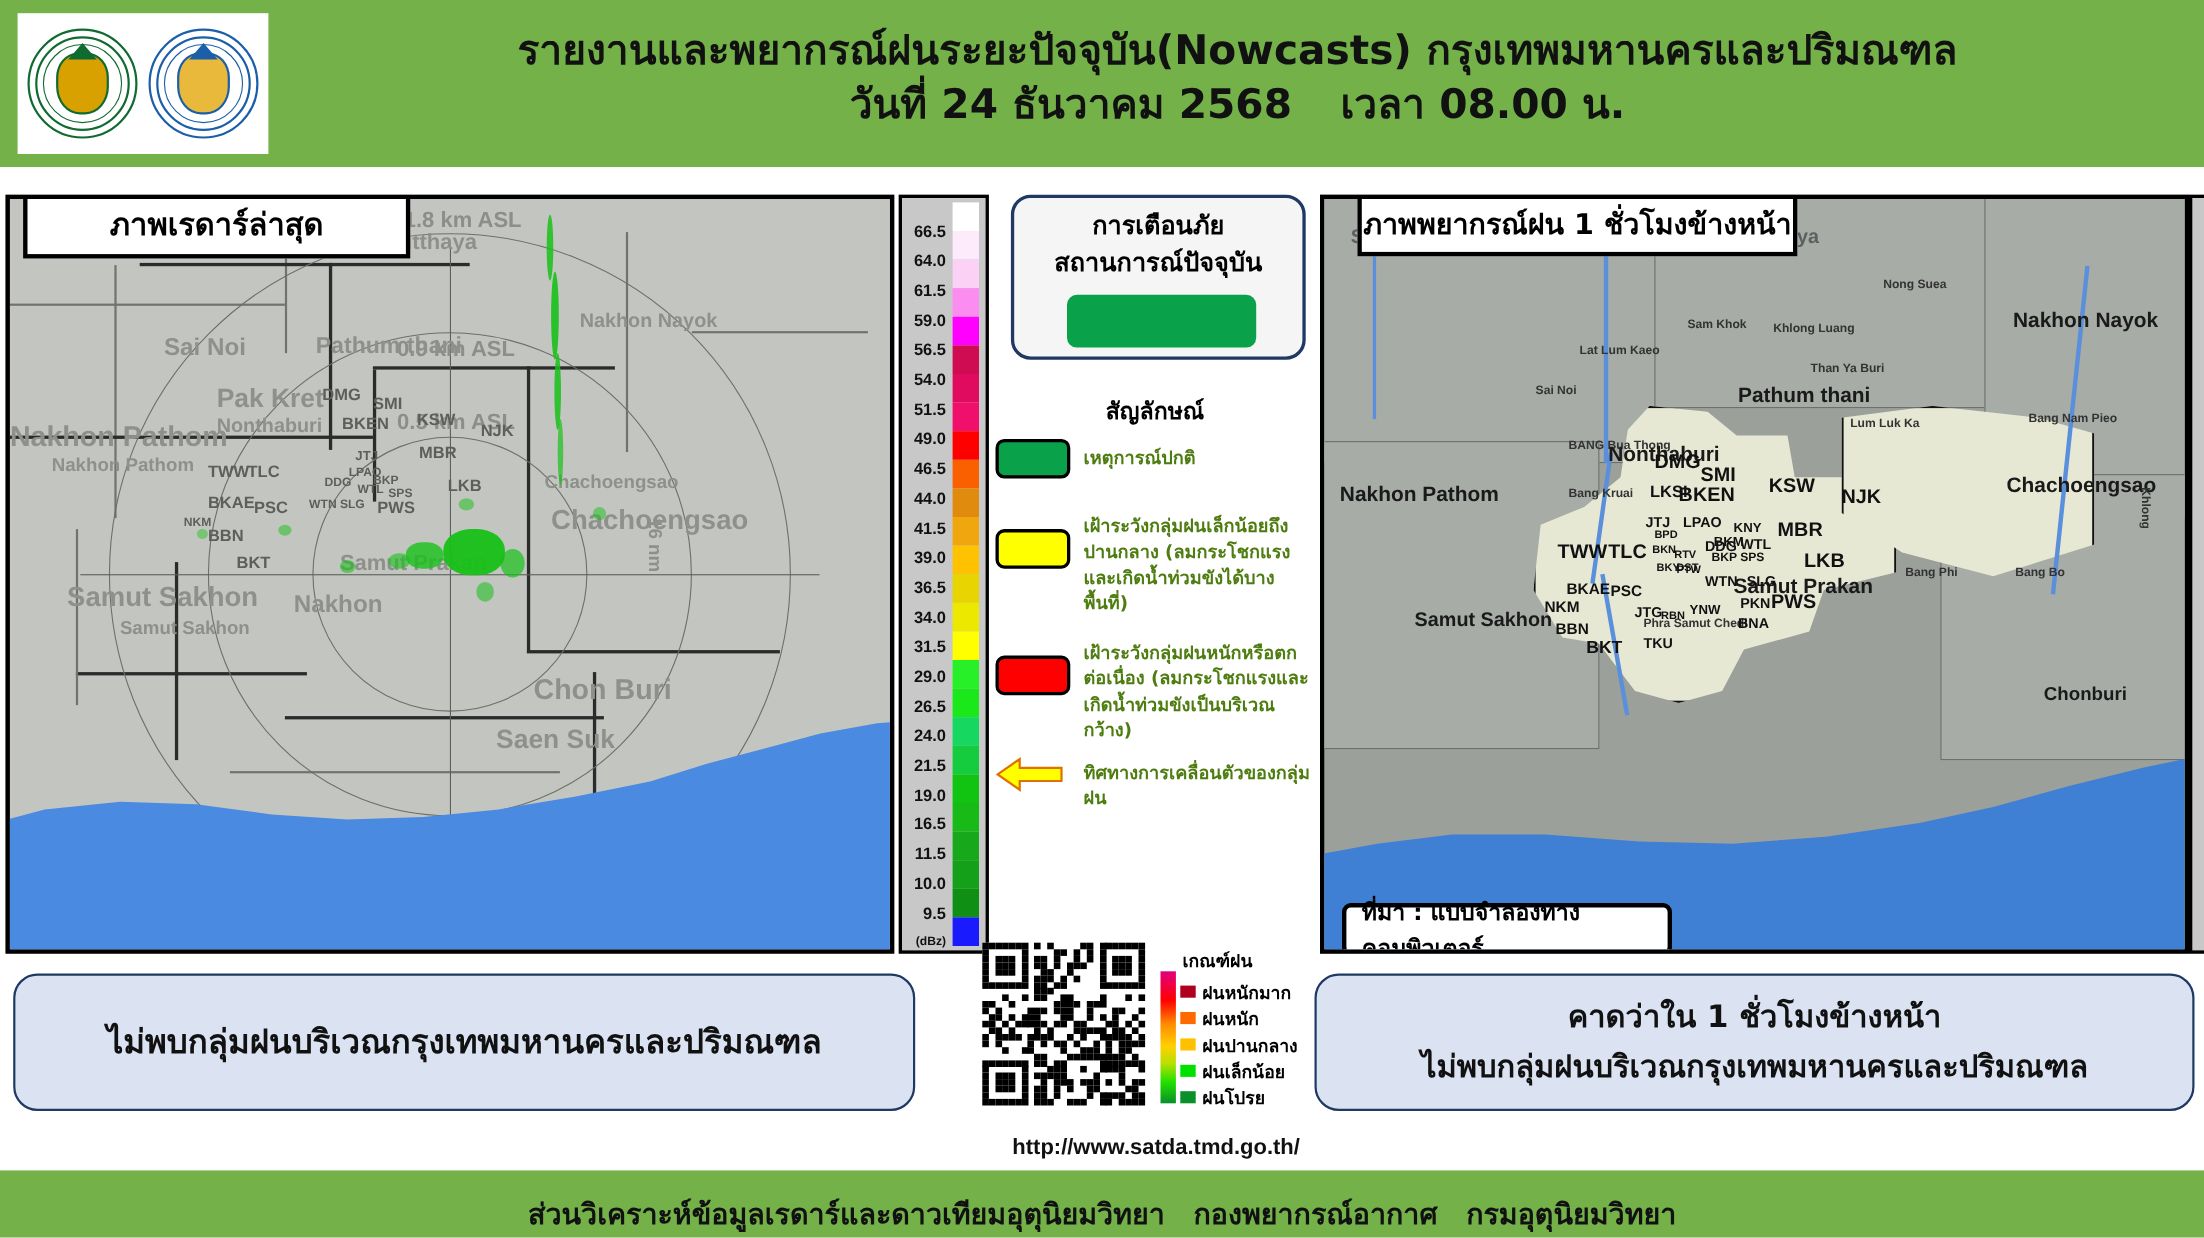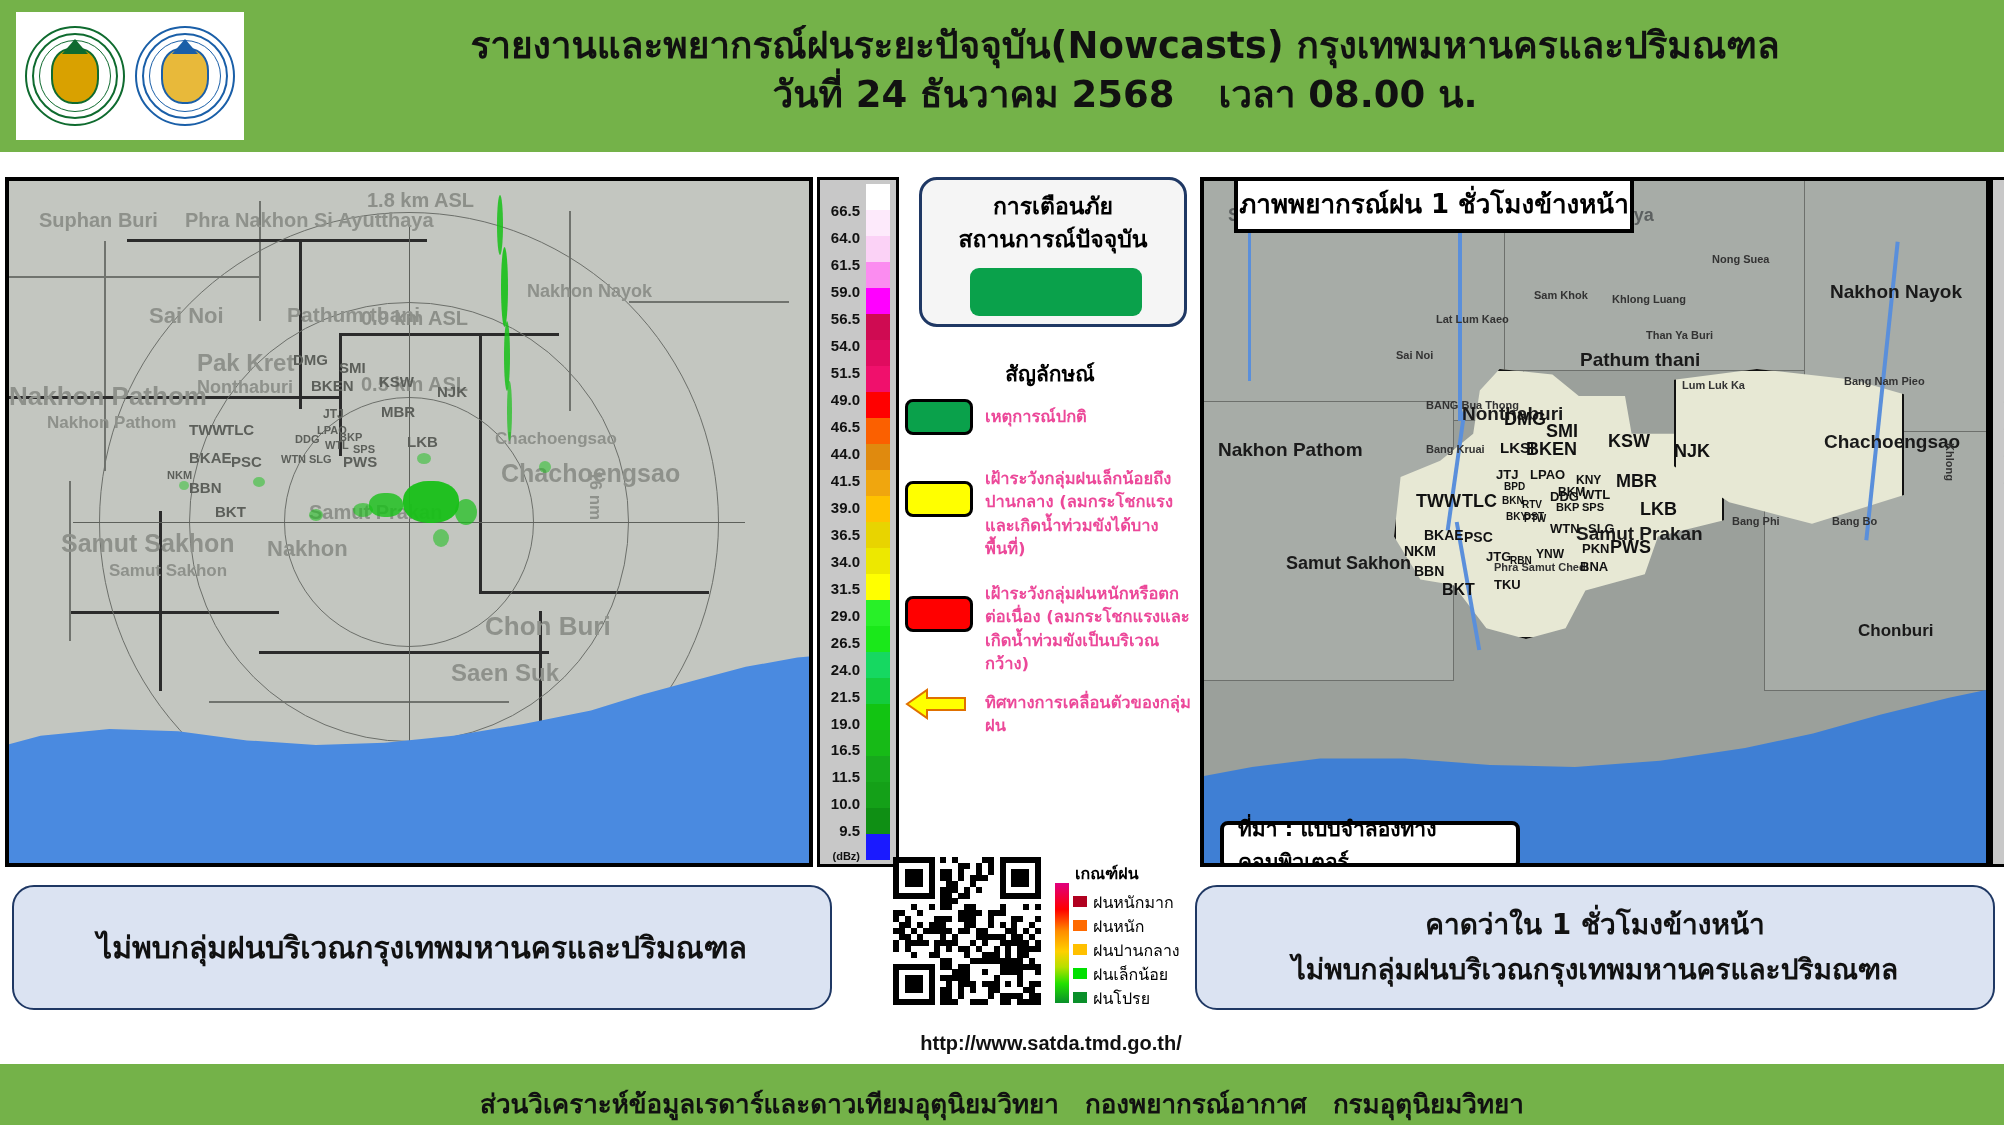--- a/index.html
+++ b/index.html
@@ -126,40 +126,40 @@
     font-size:21px; font-weight:700; color:#000;
   }
 
   .sym-row{ position:absolute; left:0; width:290px; }
   .sym-swatch{
     position:absolute; left:0; width:68px; height:36px;
     border:3px solid #000; border-radius:8px;
   }
   .sym-text{
     position:absolute; left:80px; width:210px; font-size:16.5px; font-weight:700;
-    color:#ec4899; line-height:1.42;
+    color:#4d7c0f; line-height:1.42;
   }
   .arrow-ico{
     position:absolute; left:0; top:2px; width:62px; height:34px;
   }
 
   .qr-area{ position:absolute; left:-12px; top:680px; width:310px; height:180px; }
   .qr-code{
     position:absolute; left:0; top:0; width:150px; height:148px; background:#fff;
   }
   .qr-cell{ position:absolute; background:#000; }
   .rain-legend{ position:absolute; left:160px; top:4px; width:150px; }
   .rl-title{ font-size:16px; font-weight:700; color:#000; margin-left:22px; }
   .rl-bar{
     position:absolute; left:2px; top:22px; width:14px; height:120px;
     background:linear-gradient(to bottom,#e0007f 0%,#ff0000 22%,#ff8c00 40%,#ffd000 57%,#b7e000 70%,#22e000 84%,#0a8f2a 100%);
   }
   .rl-item{ position:relative; height:24px; margin-left:20px; }
   .rl-chip{ position:absolute; left:0; top:6px; width:14px; height:11px; }
-  .rl-lbl{ position:absolute; left:20px; top:0; font-size:16px; font-weight:400; color:#000; }
+  .rl-lbl{ position:absolute; left:20px; top:0; font-size:16px; font-weight:700; color:#000; }
   .url-txt{
     position:absolute; left:-14px; top:855px; width:320px; text-align:center;
     font-size:20px; font-weight:700; color:#111;
     font-family:"Liberation Sans", sans-serif;
   }
 
   
   .panel-right{
     position:absolute; left:1200px; top:25px; width:790px; height:690px;
     border:4px solid #000; background:#9ba09b; overflow:hidden;
@@ -332,20 +332,21 @@
         <div class="echo" style="left:344px;top:322px;width:20px;height:14px;opacity:.6;"></div>
         <div class="echo" style="left:300px;top:328px;width:14px;height:12px;opacity:.55;"></div>
         <div class="echo" style="left:446px;top:318px;width:22px;height:26px;opacity:.7;"></div>
         <div class="echo" style="left:424px;top:348px;width:16px;height:18px;opacity:.55;"></div>
         <div class="echo" style="left:530px;top:280px;width:12px;height:12px;opacity:.5;"></div>
         <div class="echo" style="left:244px;top:296px;width:12px;height:10px;opacity:.5;"></div>
         <div class="echo" style="left:170px;top:300px;width:10px;height:9px;opacity:.45;"></div>
         <div class="echo" style="left:408px;top:272px;width:14px;height:11px;opacity:.5;"></div>
       </div>
 
+      <div class="panel-title title-left">ภาพเรดาร์ล่าสุด</div>
     </div>
 
     <div class="cscale-wrap">
       <div class="cscale-bar" id="cbar-left">
           <div class="cscale-seg" style="height: 3.84615%; background: rgb(255, 255, 255);"></div>
           <div class="cscale-seg" style="height: 3.84615%; background: rgb(253, 234, 251);"></div>
           <div class="cscale-seg" style="height: 3.84615%; background: rgb(251, 210, 246);"></div>
           <div class="cscale-seg" style="height: 3.84615%; background: rgb(251, 140, 240);"></div>
           <div class="cscale-seg" style="height: 3.84615%; background: rgb(255, 0, 255);"></div>
           <div class="cscale-seg" style="height: 3.84615%; background: rgb(207, 11, 82);"></div>

